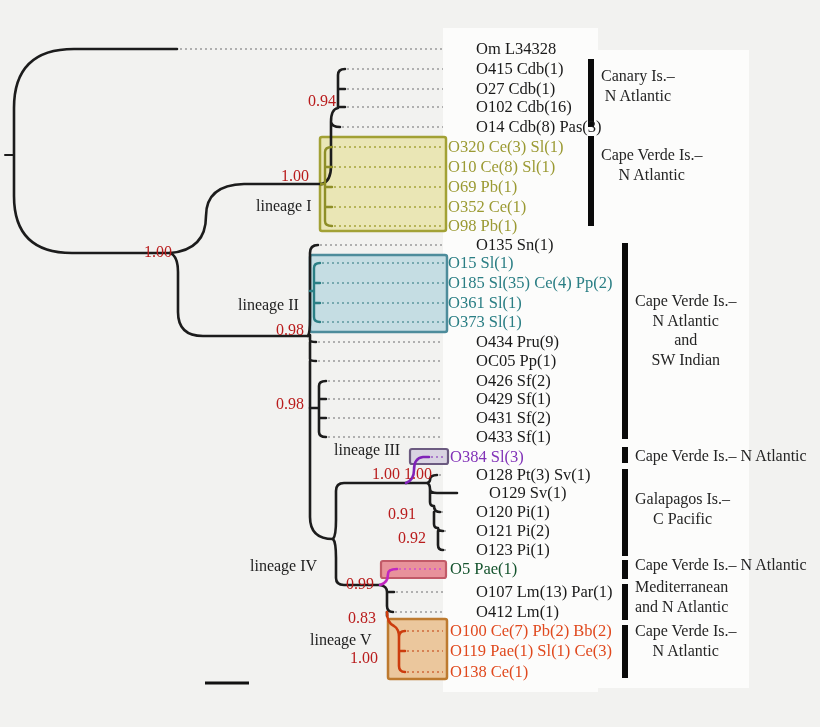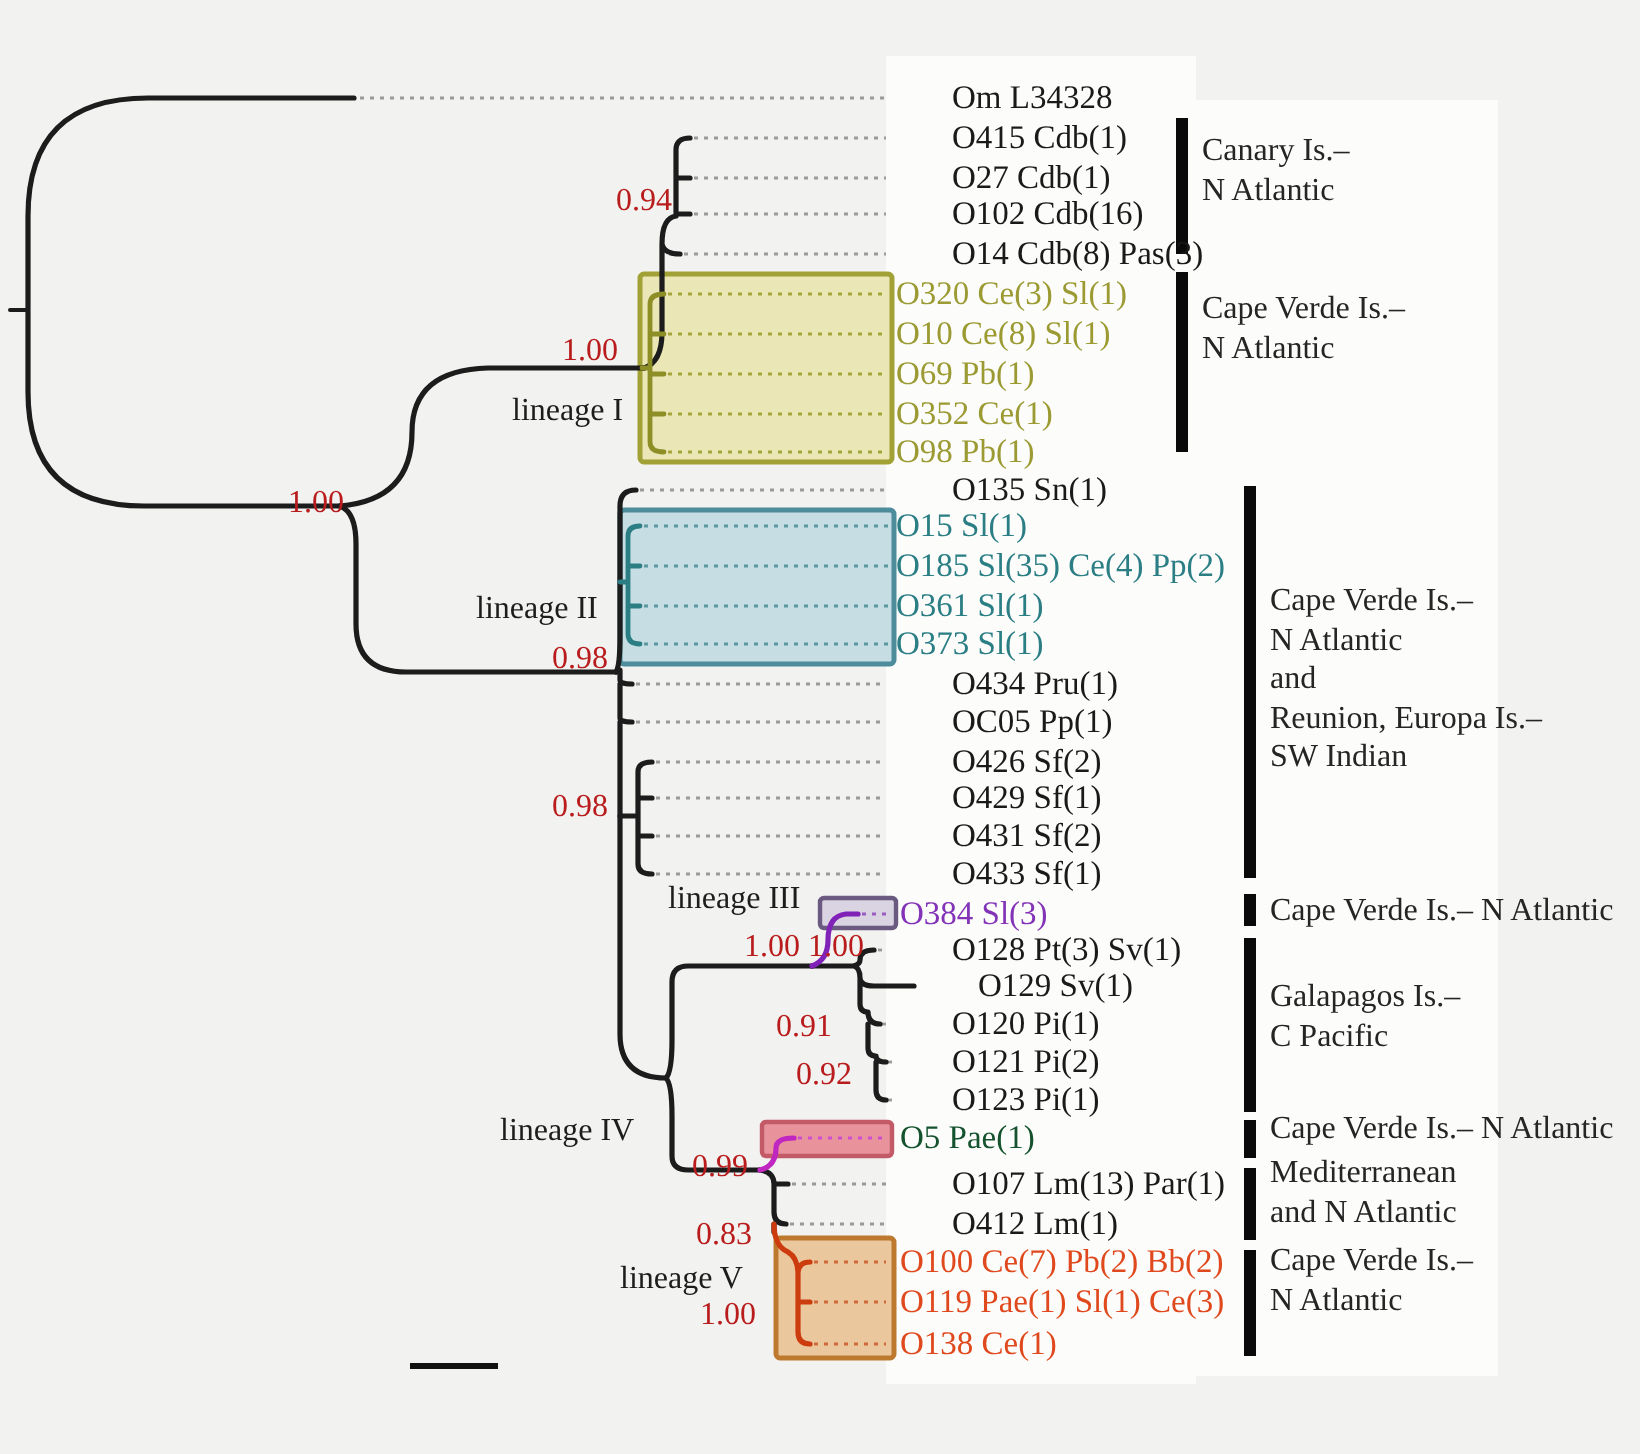--- a/index.html
+++ b/index.html
@@ -13,21 +13,21 @@
   .txt{position:absolute;white-space:nowrap;color:#1d1d1d;font-size:16px;line-height:20px;}
   .tip{font-size:16.5px;}
   .c-black{color:#1a1a1a;margin-left:28px;}
   .c-olive{color:#9b9a33;}
   .c-teal{color:#2a7e84;}
   .c-purple{color:#8233b8;}
   .c-magenta{color:#14532d;}
   .c-orange{color:#e0491e;text-align:center;}
   .support{color:#b91c1c;}
   .lineage{color:#1d1d1d;}
-  .region{color:#252525;line-height:19.5px;white-space:nowrap;}
+  .region{color:#252525;line-height:19.5px;white-space:nowrap;text-align:center;}
 </style>
 </head>
 <body>
 
 <div id="fig">
 
   <svg id="tree-svg" width="820" height="727" viewBox="0 0 820 727">
 
     <g>
       <rect x="443" y="28" width="155" height="664" fill="#fcfcfb"></rect>
@@ -147,21 +147,21 @@
   <div class="txt tip c-olive" style="left:448px;top:137px">O320 Ce(3) Sl(1)</div>
   <div class="txt tip c-olive" style="left:448px;top:157px">O10 Ce(8) Sl(1)</div>
   <div class="txt tip c-olive" style="left:448px;top:177px">O69 Pb(1)</div>
   <div class="txt tip c-olive" style="left:448px;top:197px">O352 Ce(1)</div>
   <div class="txt tip c-olive" style="left:448px;top:216px">O98 Pb(1)</div>
   <div class="txt tip c-black" style="left:448px;top:235px">O135 Sn(1)</div>
   <div class="txt tip c-teal" style="left:448px;top:253px">O15 Sl(1)</div>
   <div class="txt tip c-teal" style="left:448px;top:273px">O185 Sl(35) Ce(4) Pp(2)</div>
   <div class="txt tip c-teal" style="left:448px;top:293px">O361 Sl(1)</div>
   <div class="txt tip c-teal" style="left:448px;top:312px">O373 Sl(1)</div>
-  <div class="txt tip c-black" style="left:448px;top:332px">O434 Pru(1)</div>
+  <div class="txt tip c-black" style="left:448px;top:332px">O434 Pru(9)</div>
   <div class="txt tip c-black" style="left:448px;top:351px">OC05 Pp(1)</div>
   <div class="txt tip c-black" style="left:448px;top:371px">O426 Sf(2)</div>
   <div class="txt tip c-black" style="left:448px;top:389px">O429 Sf(1)</div>
   <div class="txt tip c-black" style="left:448px;top:408px">O431 Sf(2)</div>
   <div class="txt tip c-black" style="left:448px;top:427px">O433 Sf(1)</div>
   <div class="txt tip c-purple" style="left:450px;top:447px">O384 Sl(3)</div>
   <div class="txt tip c-black" style="left:448px;top:465px">O128 Pt(3) Sv(1)</div>
   <div class="txt tip c-black" style="left:461px;top:483px">O129 Sv(1)</div>
   <div class="txt tip c-black" style="left:448px;top:502px">O120 Pi(1)</div>
   <div class="txt tip c-black" style="left:448px;top:521px">O121 Pi(2)</div>
@@ -197,21 +197,20 @@
     <div>N Atlantic</div>
   </div>
   <div class="txt region" style="left:601px;top:145px">
     <div>Cape Verde Is.–</div>
     <div>N Atlantic</div>
   </div>
   <div class="txt region" style="left:635px;top:291px">
     <div>Cape Verde Is.–</div>
     <div>N Atlantic</div>
     <div>and</div>
-    <div>Reunion, Europa Is.–</div>
     <div>SW Indian</div>
   </div>
   <div class="txt region" style="left:635px;top:446px">
     <div>Cape Verde Is.– N Atlantic</div>
   </div>
   <div class="txt region" style="left:635px;top:489px">
     <div>Galapagos Is.–</div>
     <div>C Pacific</div>
   </div>
   <div class="txt region" style="left:635px;top:555px">

